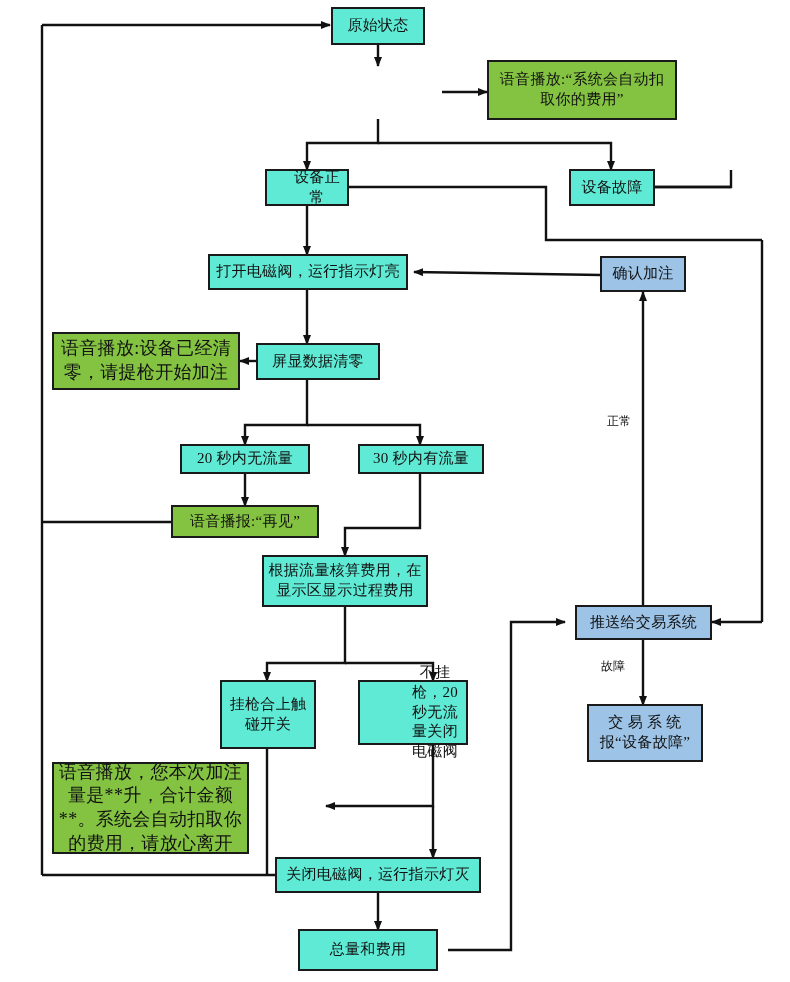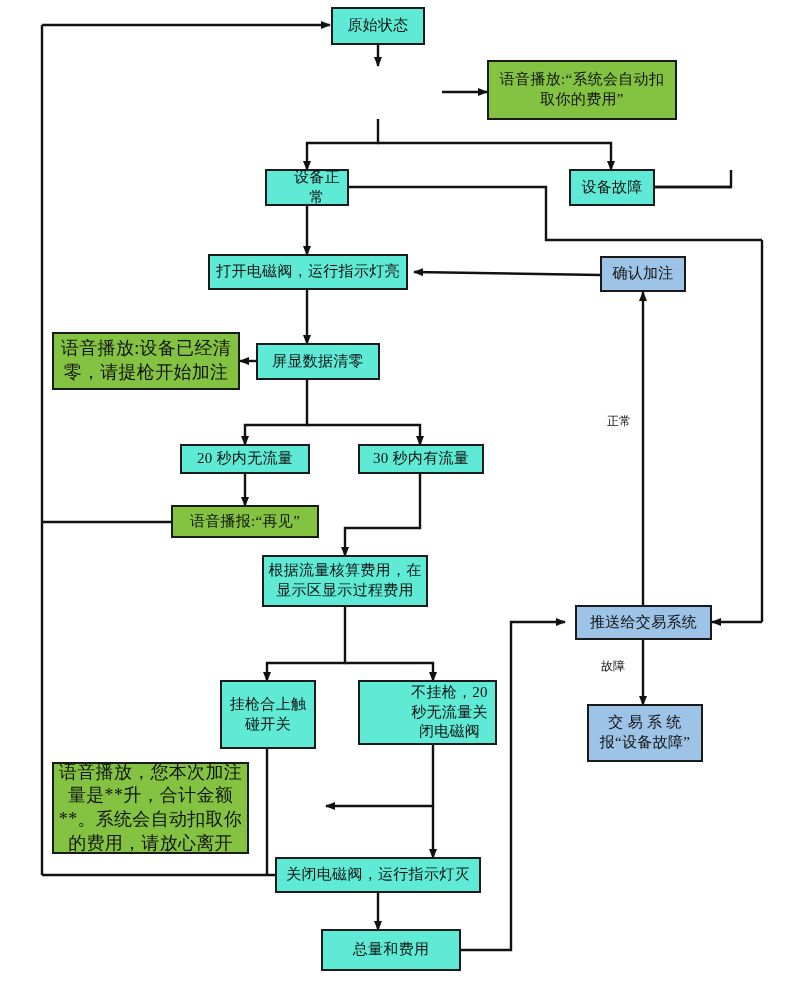--- a/index.html
+++ b/index.html
@@ -169,41 +169,41 @@
   </div>
 
   <div class="node" style="left:262px; top:555px; width:166px; height:52px;">
     <span>根据流量核算费用，在显示区显示过程费用</span>
   </div>
 
   <div class="node" style="left:220px; top:680px; width:96px; height:69px;">
     <span>挂枪合上触碰开关</span>
   </div>
 
-  <div class="node" style="left:358px; top:680px; width:139px; height:65px;padding-left:48px;">
+  <div class="node" style="left:358px; top:680px; width:110px; height:65px;padding-left:48px;">
     <span>不挂枪，20 秒无流量关闭电磁阀</span>
   </div>
 
   <div class="node blue" style="left:575px; top:605px; width:137px; height:35px;">
     <span>推送给交易系统</span>
   </div>
 
   <div class="node blue" style="left:587px; top:704px; width:116px; height:58px;">
     <span>交 易 系 统 报“设备故障”</span>
   </div>
 
   <div class="node green small" style="left:52px; top:762px; width:197px; height:92px;">
     <span>语音播放，您本次加注量是**升，合计金额**。系统会自动扣取你的费用，请放心离开</span>
   </div>
 
   <div class="node" style="left:275px; top:857px; width:206px; height:36px;">
     <span>关闭电磁阀，运行指示灯灭</span>
   </div>
 
-  <div class="node" style="left:321px; top:929px; width:140px; height:42px;">
+  <div class="node" style="left:298px; top:929px; width:140px; height:42px;">
     <span>总量和费用</span>
   </div>
 
   <div class="edge-label" style="left:607px; top:413px;">
     <span>正常</span>
   </div>
 
   <div class="edge-label" style="left:601px; top:658px;">
     <span>故障</span>
   </div>

